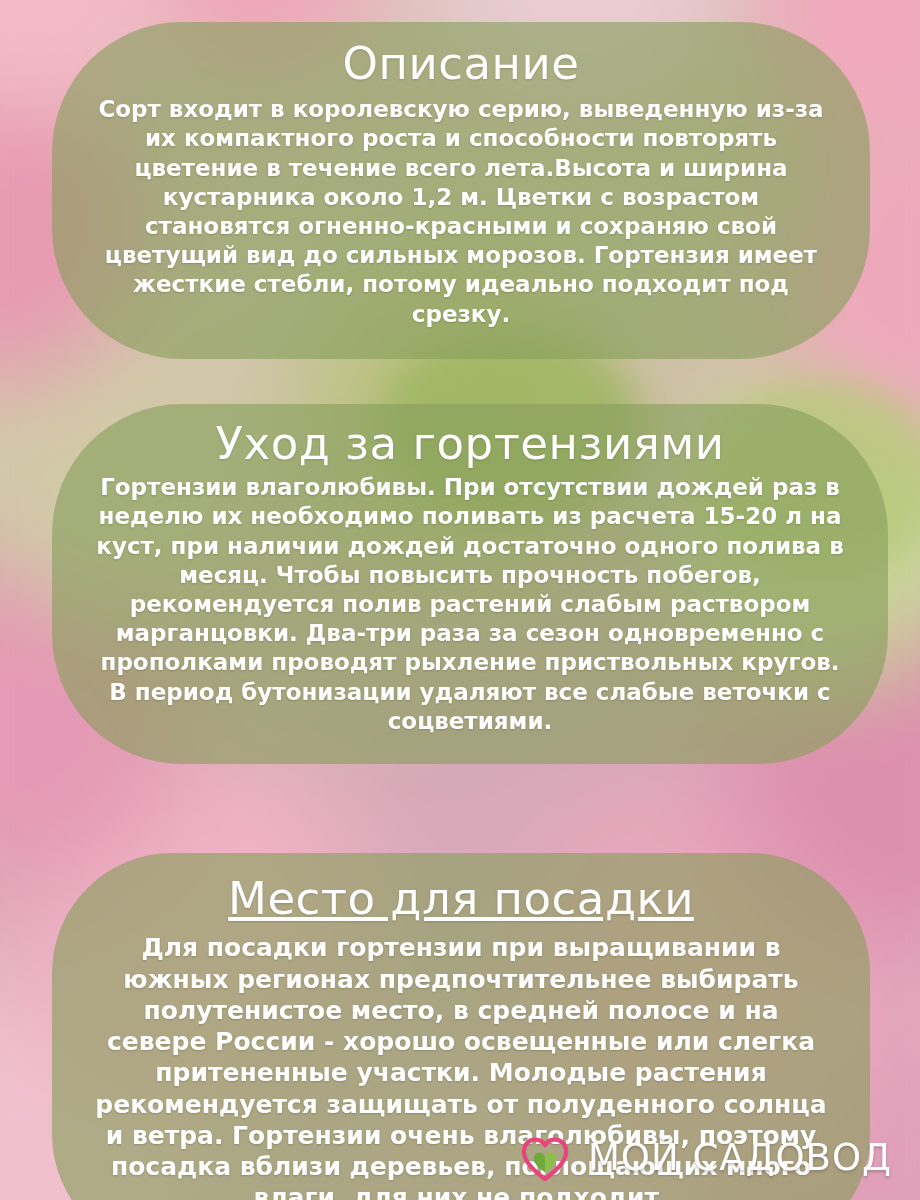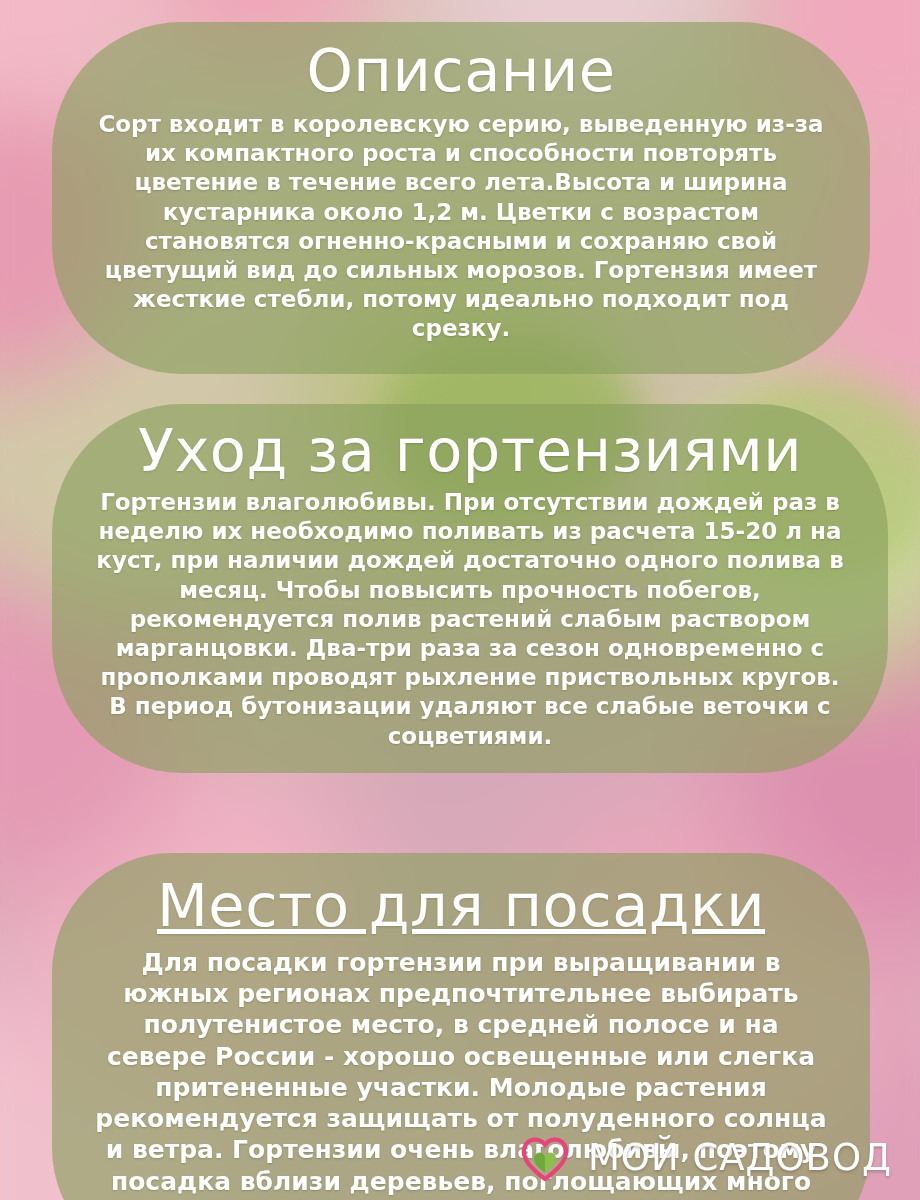--- a/index.html
+++ b/index.html
@@ -61,21 +61,21 @@
     position: absolute;
     background: rgba(135, 158, 92, 0.62);
     border-radius: 130px;
     box-sizing: border-box;
     text-align: center;
     color: #ffffff;
     backdrop-filter: blur(2px);
   }
 
   .card-title {
-    font-size: 59px;
+    font-size: 45px;
     line-height: 1.05;
     font-weight: 400;
     letter-spacing: 0.5px;
     margin: 0;
     color: #ffffff;
     text-shadow: 0 1px 2px rgba(60,70,40,.25);
   }
 
   .card-body {
     font-size: 23px;
@@ -93,21 +93,21 @@
     width: 818px;
     padding: 18px 44px 30px;
   }
   #card-description .card-title { margin-bottom: 8px; }
 
   
   #card-care {
     left: 52px;
     top: 404px;
     width: 836px;
-    padding: 16px 38px 22px;
+    padding: 16px 38px 28px;
   }
   #card-care .card-title { margin-bottom: 6px; }
 
   
   #card-place {
     left: 52px;
     top: 853px;
     width: 818px;
     padding: 22px 40px 40px;
     border-radius: 120px;

